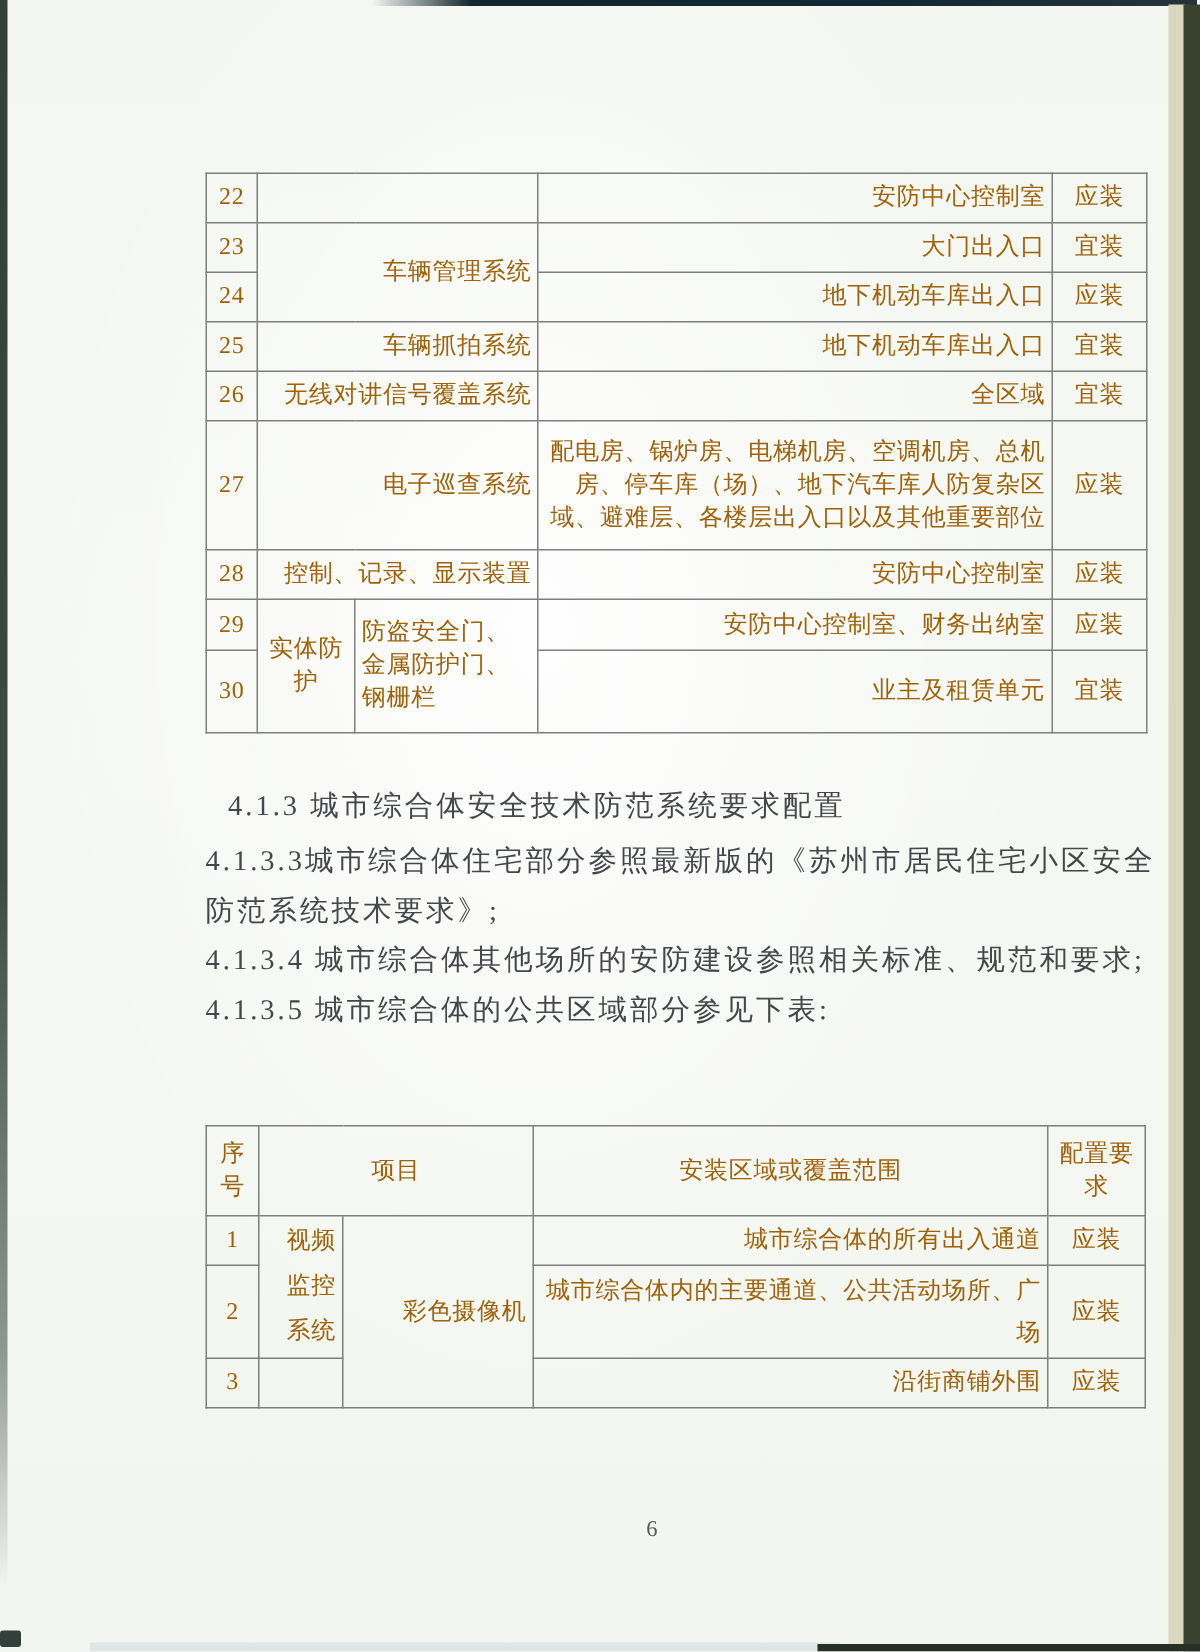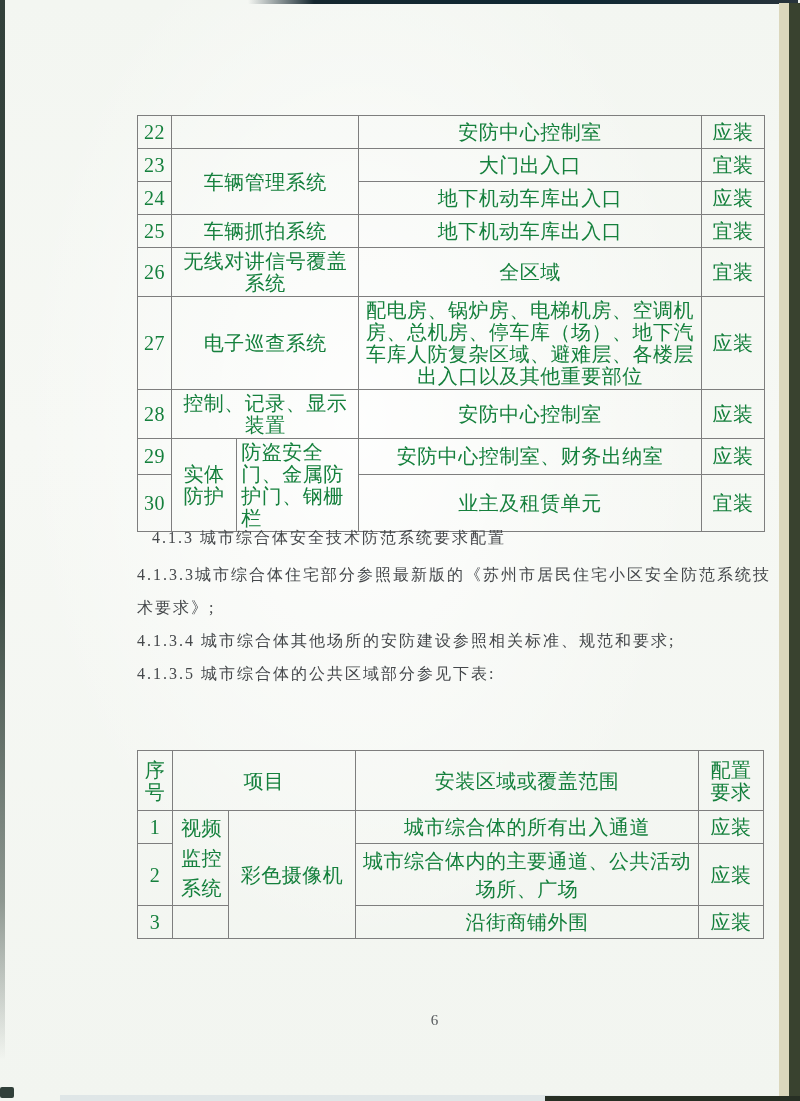--- a/index.html
+++ b/index.html
@@ -21,36 +21,36 @@
   .edge-top{position:absolute;left:248px;top:0;width:550px;height:4px;
     background:linear-gradient(90deg,rgba(18,38,48,0) 0%,#15272f 12%,#0f2833 60%,#27333b 100%);}
   .edge-right-tan{position:absolute;left:779px;top:3px;width:11px;height:1098px;background:#dbd7bc;}
   .edge-right-dark{position:absolute;left:789px;top:3px;width:11px;height:1098px;background:#39422f;}
   .edge-bottom{position:absolute;left:545px;top:1096px;width:255px;height:5px;background:#272f24;}
   .edge-bottom-tint{position:absolute;left:60px;top:1095px;width:500px;height:6px;background:rgba(188,204,214,.35);}
   .edge-corner{position:absolute;left:0;top:1087px;width:14px;height:11px;background:#31403a;border-radius:2px;}
 
   
   table.tbl{border-collapse:collapse;table-layout:fixed;position:absolute;left:137px;
-    font-size:20px;letter-spacing:.5px;color:#15803d;}
+    font-size:16px;letter-spacing:.5px;color:#a16207;}
   table.tbl td,table.tbl th{border:1px solid #7e7e7e;vertical-align:middle;
     font-weight:normal;word-break:break-all;line-height:22px;padding:2px 4px;}
   .tbl-top{top:115px;width:628px;}
   .tbl-bottom{top:750px;width:512px;}
   tr.h33{height:33px;} tr.h34{height:34px;margin-top:40px;} tr.h55{height:55px;}
   tr.h86{height:86px;} tr.h60{height:60px;} tr.h58{height:58px;}
   td.c,th.c{text-align:center;}
-  td.l{text-align:center;padding-left:8px;padding-right:6px;}
+  td.l{text-align:right;padding-left:8px;padding-right:6px;}
   td.long{line-height:29px;padding:4px 8px;}
   td.devcol{line-height:28px;padding:2px 6px;}
   td.vtop{vertical-align:top;padding-top:8px;}
   th.wrap{line-height:27px;}
 
   
-  .textblock{position:absolute;left:137px;top:522px;width:636px;font-size:16px;
+  .textblock{position:absolute;left:137px;top:522px;width:636px;font-size:19px;
     letter-spacing:2px;color:#45484b;}
   .textblock .heading{line-height:32px;margin:0 0 4px 0;padding-left:15px;}
   .textblock p{line-height:33px;margin:0;word-break:break-all;}
 
   .pagenum{position:absolute;left:135px;top:1012px;width:600px;text-align:center;
     font-size:15px;color:#565a5d;letter-spacing:1px;}
 </style>
 </head>
 <body>
 

